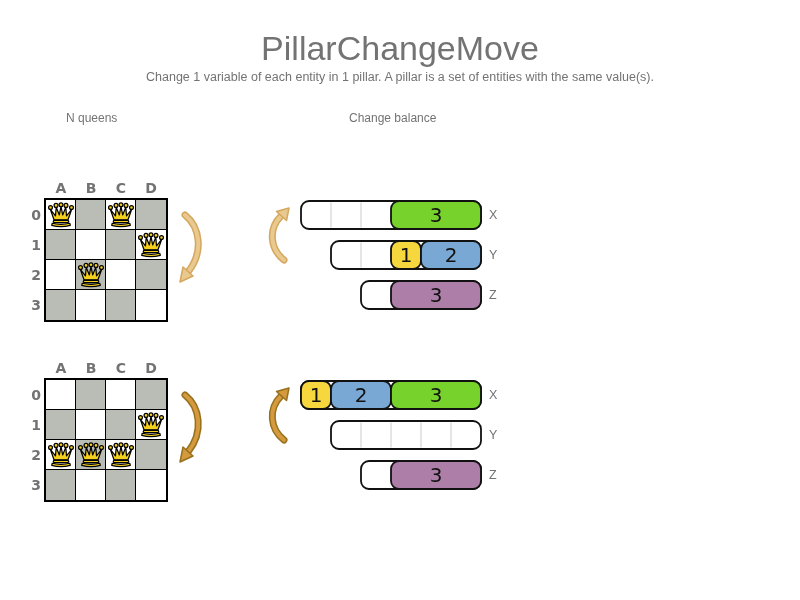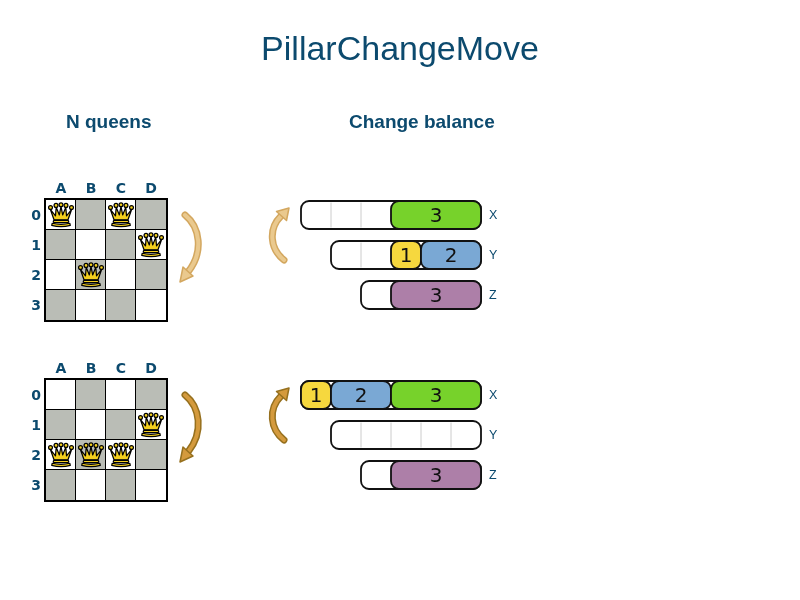--- a/index.html
+++ b/index.html
@@ -1,21 +1,21 @@
 <!DOCTYPE html>
 <html style="--board-gray: #babdb6;"><head>
 <meta charset="utf-8">
 <style>
   html,body{margin:0;padding:0;background:#fff;}
   .stage{position:relative;width:800px;height:600px;background:#fff;overflow:hidden;
-         font-family:"Liberation Sans",sans-serif;color:#0c4a6e;}
+         font-family:"Liberation Sans",sans-serif;color:#737373;}
   .title{position:absolute;left:0;right:0;top:30px;text-align:center;
          font-size:34px;line-height:1.1;}
   .subtitle{position:absolute;left:0;right:0;top:70px;text-align:center;font-size:12.5px;}
-  .section-label{position:absolute;font-size:19px;font-weight:bold;}
+  .section-label{position:absolute;font-size:12px;}
   .section-label.nq{left:66px;top:111px;}
   .section-label.cb{left:349px;top:111px;}
 
   .board{position:absolute;width:124px;height:124px;}
   .grid{position:absolute;left:0;top:0;display:grid;
         grid-template-columns:repeat(4,30px);grid-template-rows:repeat(4,30px);
         border:2px solid #000;background:#fff;}
   .cell{box-sizing:border-box;width:30px;height:30px;
         border-right:1.5px solid #000;border-bottom:1.5px solid #000;
         display:flex;align-items:center;justify-content:center;}
@@ -34,20 +34,21 @@
   .arrow .a-out{fill:none;stroke-width:7;stroke-linecap:round;}
   .arrow .a-in{fill:none;stroke-width:4;stroke-linecap:round;}
   .arrow .a-head{stroke-width:1.5;stroke-linejoin:round;}
 </style>
 </head>
 <body>
 
 <div class="stage">
 
   <div class="title">PillarChangeMove</div>
+  <div class="subtitle">Change 1 variable of each entity in 1 pillar. A pillar is a set of entities with the same value(s).</div>
 
   <div class="section-label nq">N queens</div>
   <div class="section-label cb">Change balance</div>
 
   <div class="board" style="left:44px;top:198px">
       <div class="blabel col" style="left: 2px;">A</div>
       <div class="blabel col" style="left: 32px;">B</div>
       <div class="blabel col" style="left: 62px;">C</div>
       <div class="blabel col" style="left: 92px;">D</div>
       <div class="blabel row" style="top: 2px;">0</div>

